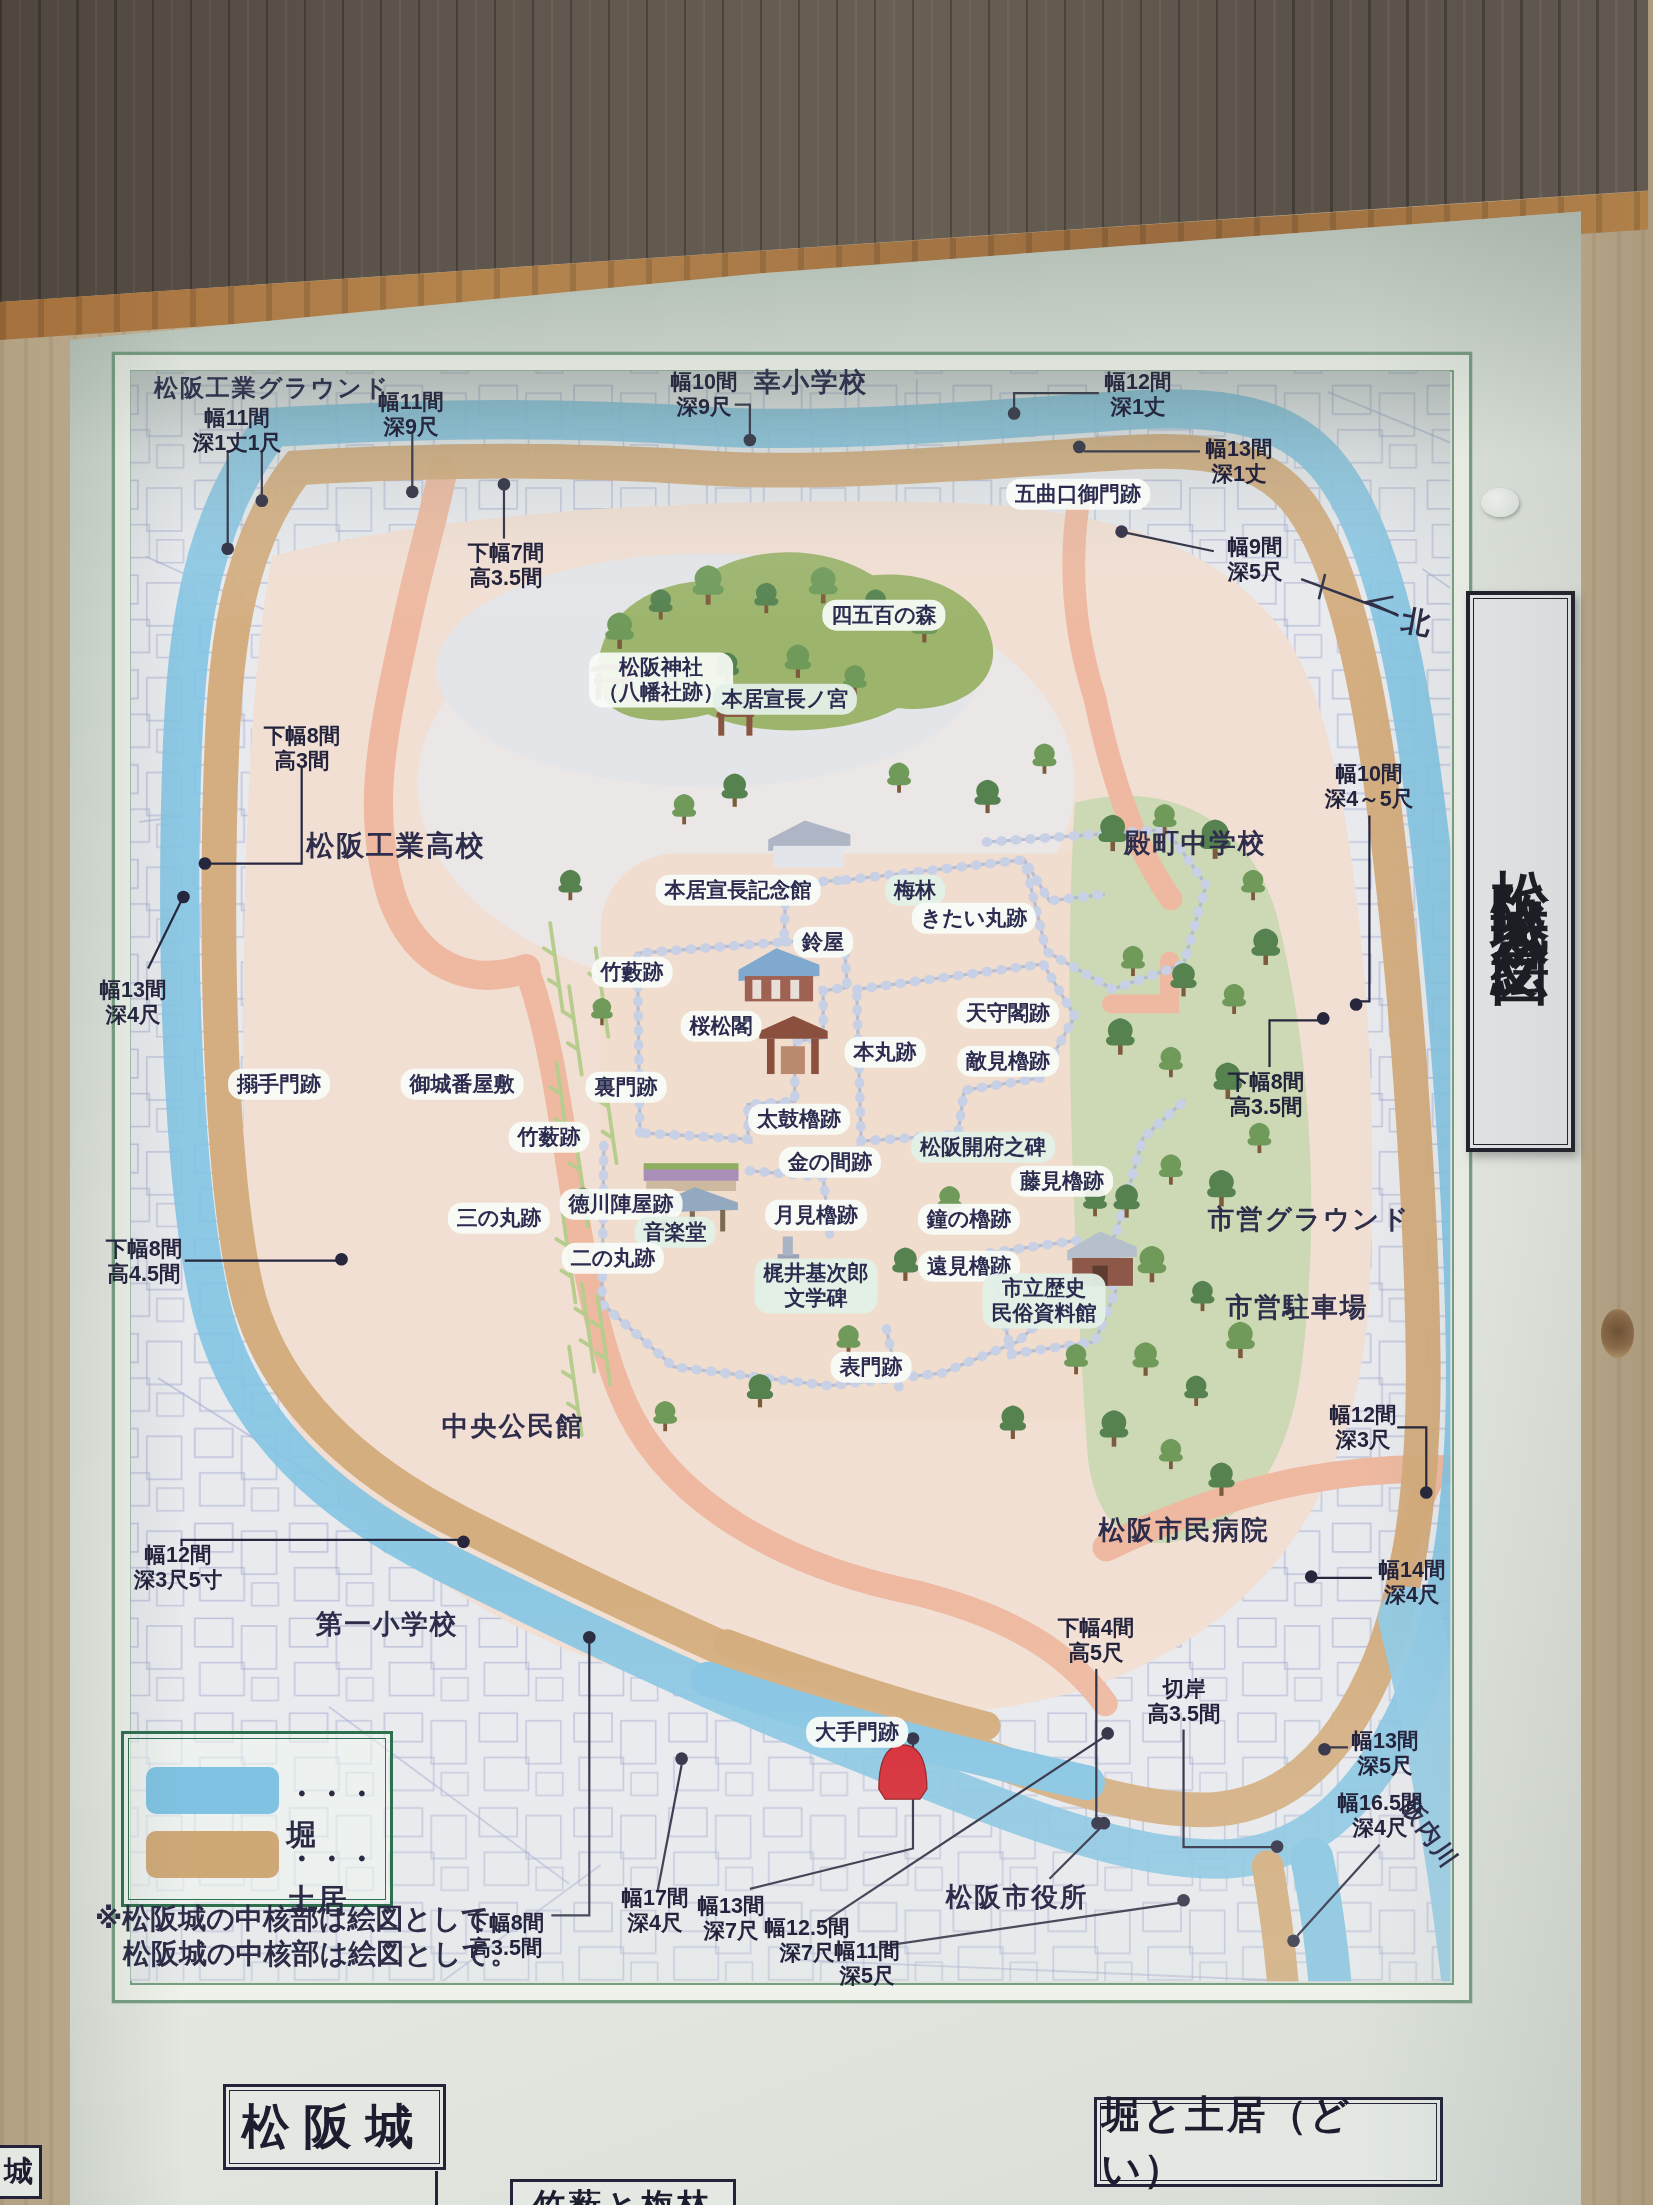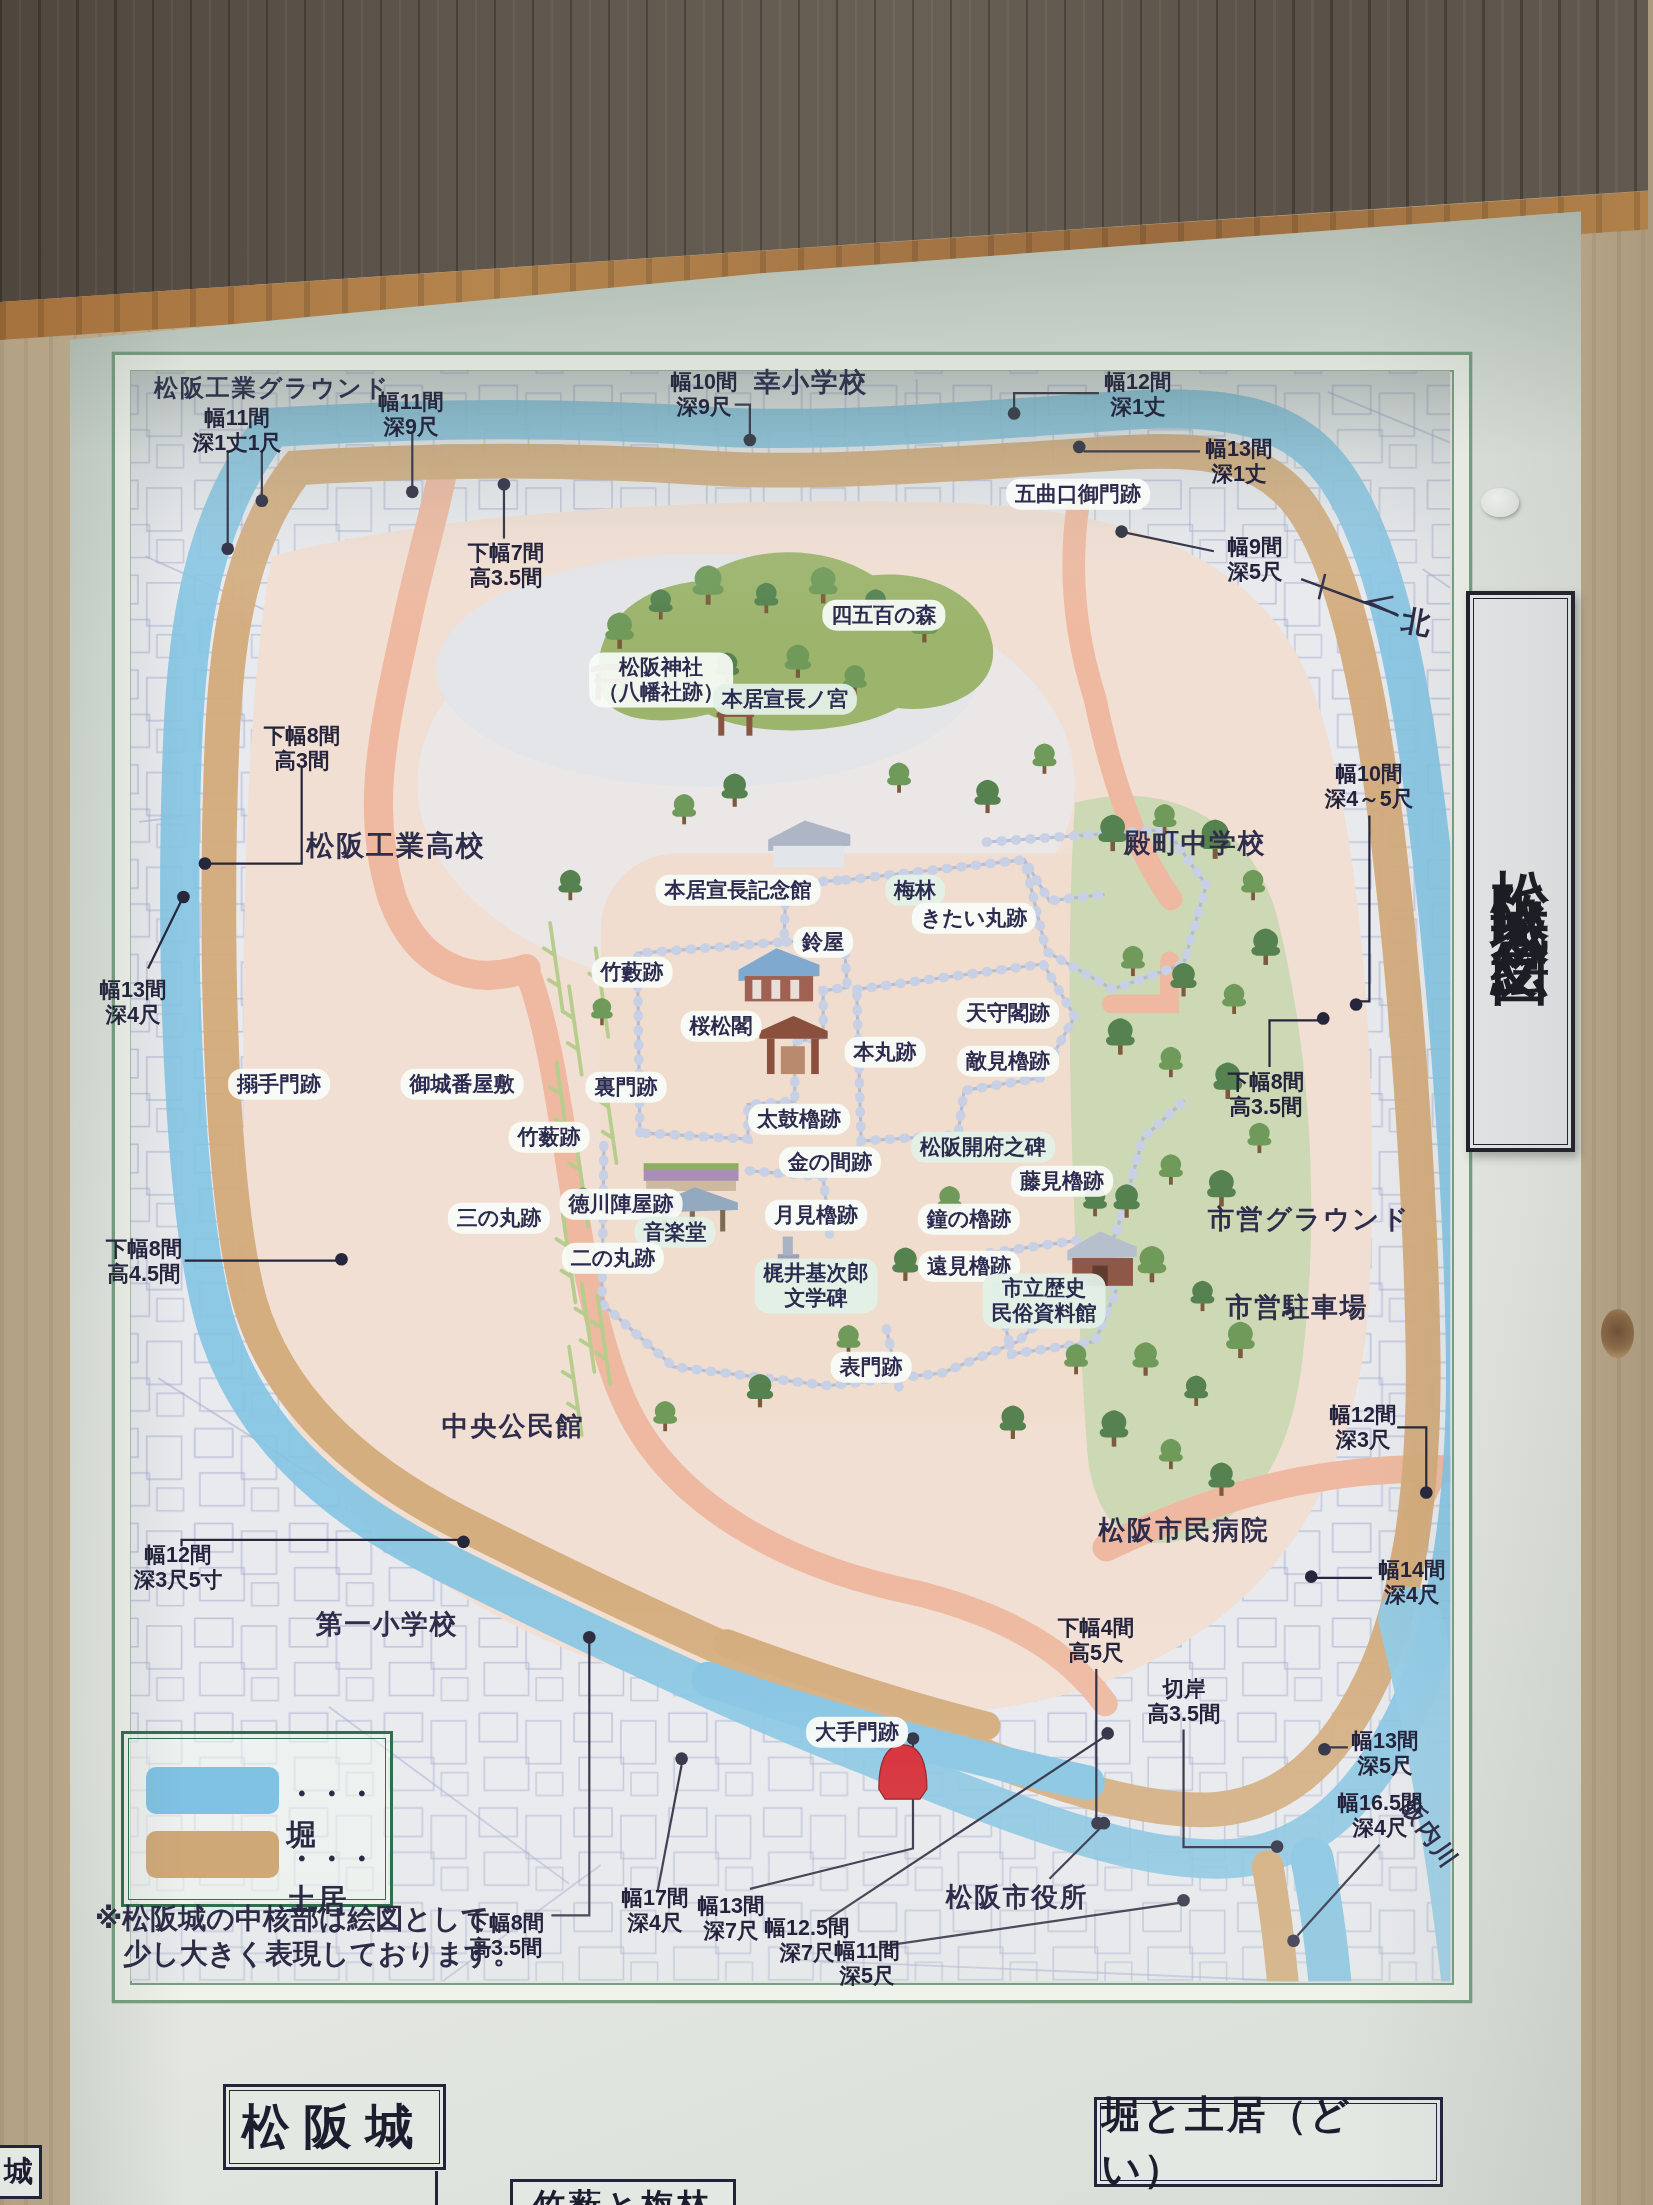--- a/index.html
+++ b/index.html
@@ -580,21 +580,21 @@
     <div id="legend-inner">
       <div id="swatch-moat" class="swatch"></div>
       <div id="legend-moat-label" class="legend-text">・・・堀</div>
       <div id="swatch-doi" class="swatch"></div>
       <div id="legend-doi-label" class="legend-text">・・・土居</div>
     </div>
   </div>
 
   <div id="note">
     <div>※松阪城の中核部は絵図として、</div>
-    <div>少し大きく表現しております。</div>
+    <div>松阪城の中核部は絵図として。</div>
   </div>
 
   <div id="panel-castle" class="panel-box">
     <div class="inner">松阪城</div>
   </div>
   <div id="panel-bamboo" class="panel-box">
     <div class="inner">竹薮と梅林</div>
   </div>
   <div id="panel-moatdoi" class="panel-box">
     <div class="inner">堀と土居（どい）</div>

